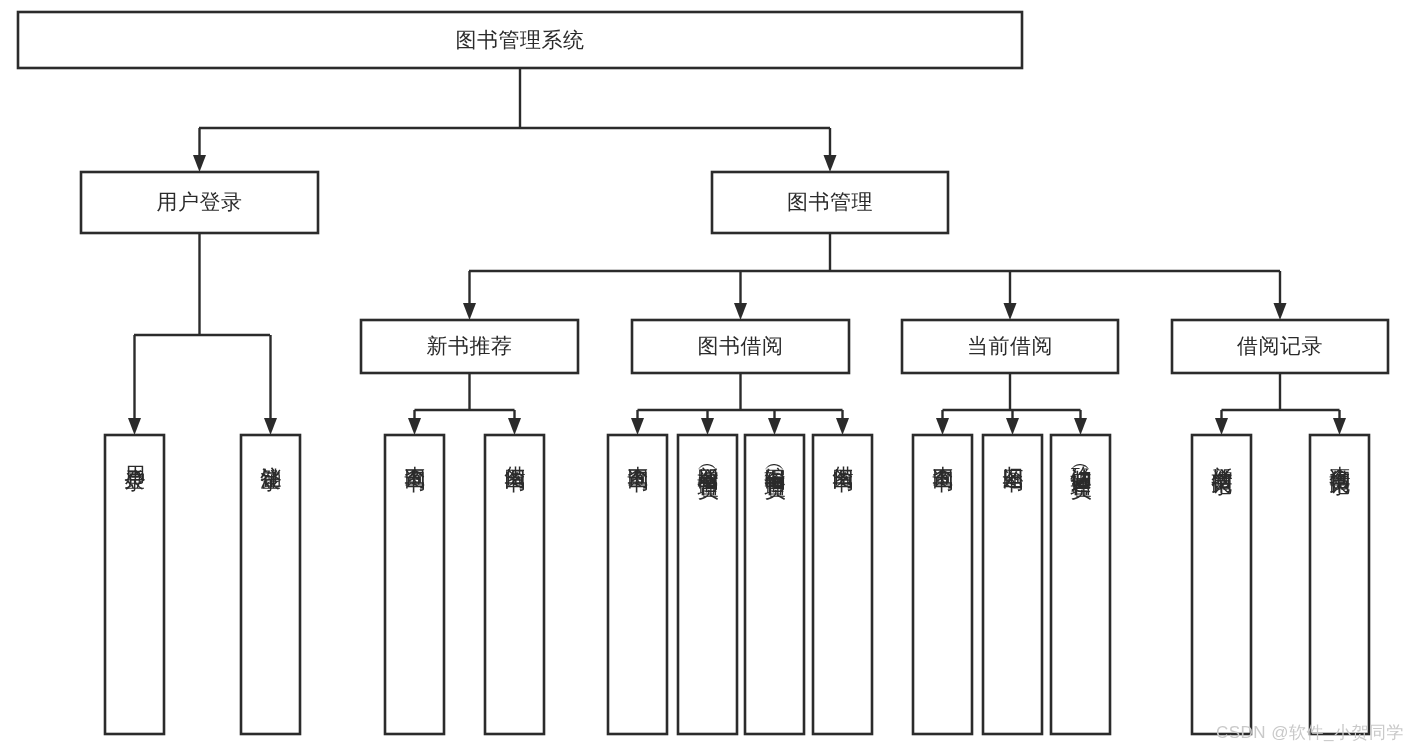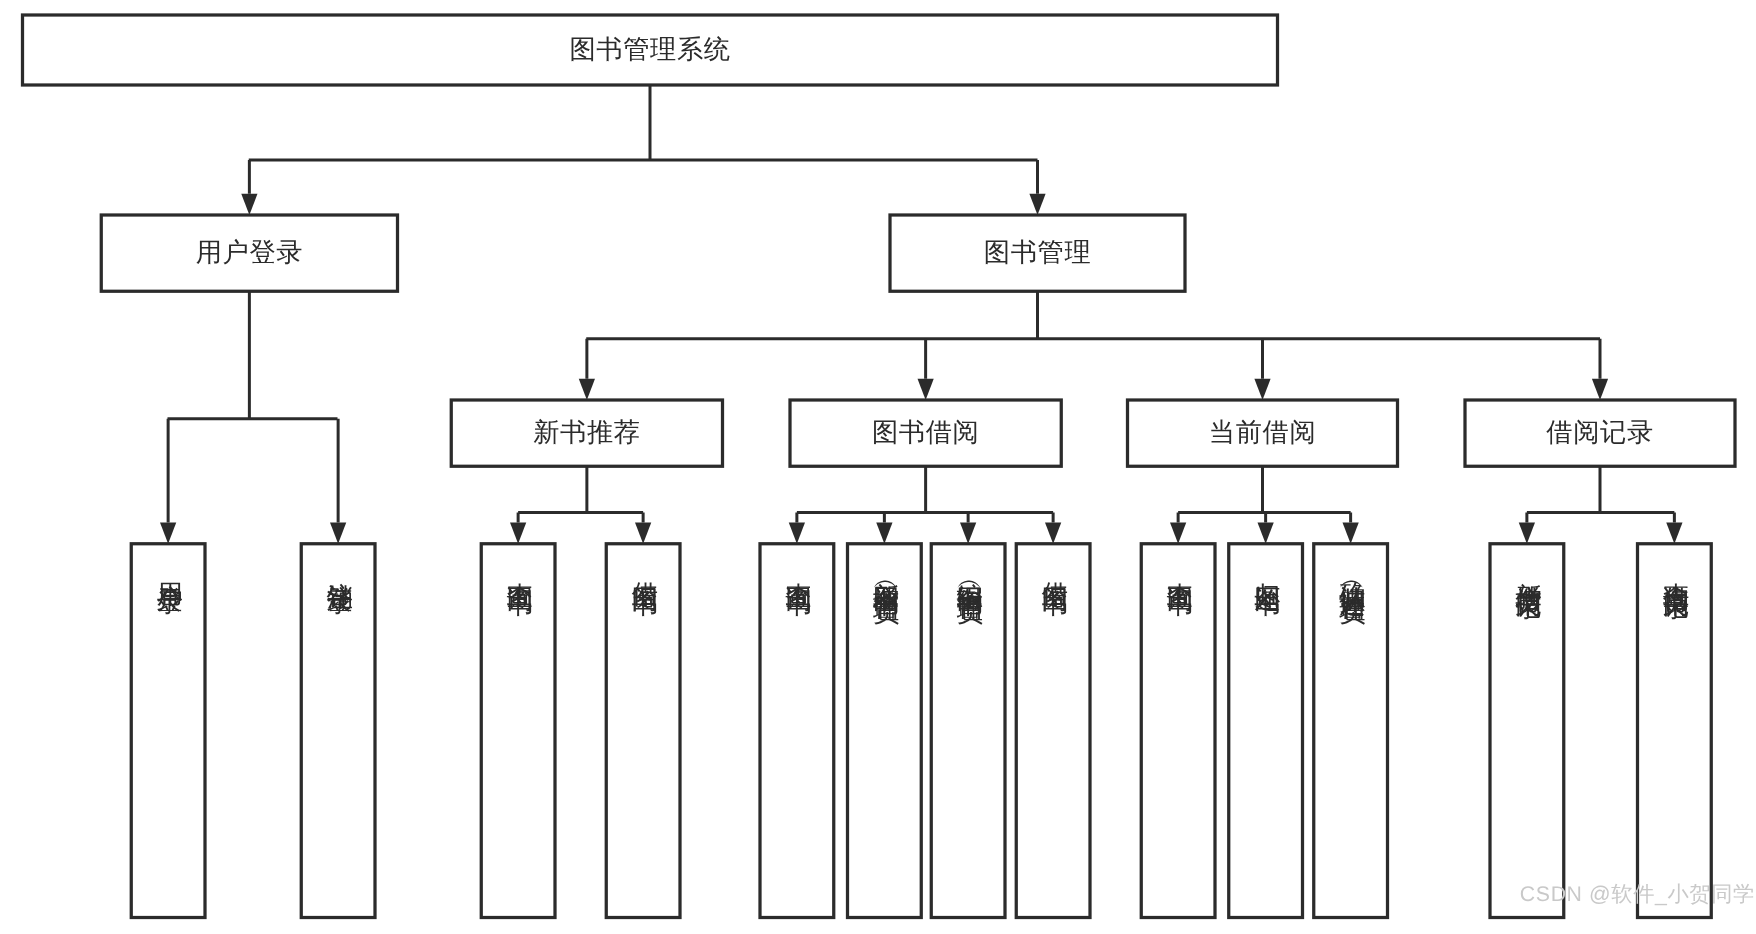--- a/index.html
+++ b/index.html
@@ -66,21 +66,21 @@
     font-family: "Liberation Sans", "DejaVu Sans", sans-serif;
     font-size: 21px;
     line-height: 1.28;
     color: #2b2b2b;
     letter-spacing: 2px;
     white-space: nowrap;
   }
   .watermark {
     position: absolute;
     right: 14px;
-    bottom: 20px;
+    bottom: 3px;
     font-family: "Liberation Sans", "DejaVu Sans", sans-serif;
     font-size: 17px;
     color: #c9c9c9;
     letter-spacing: 0.5px;
     user-select: none;
   }
 </style>
 </head>
 <body>
 

